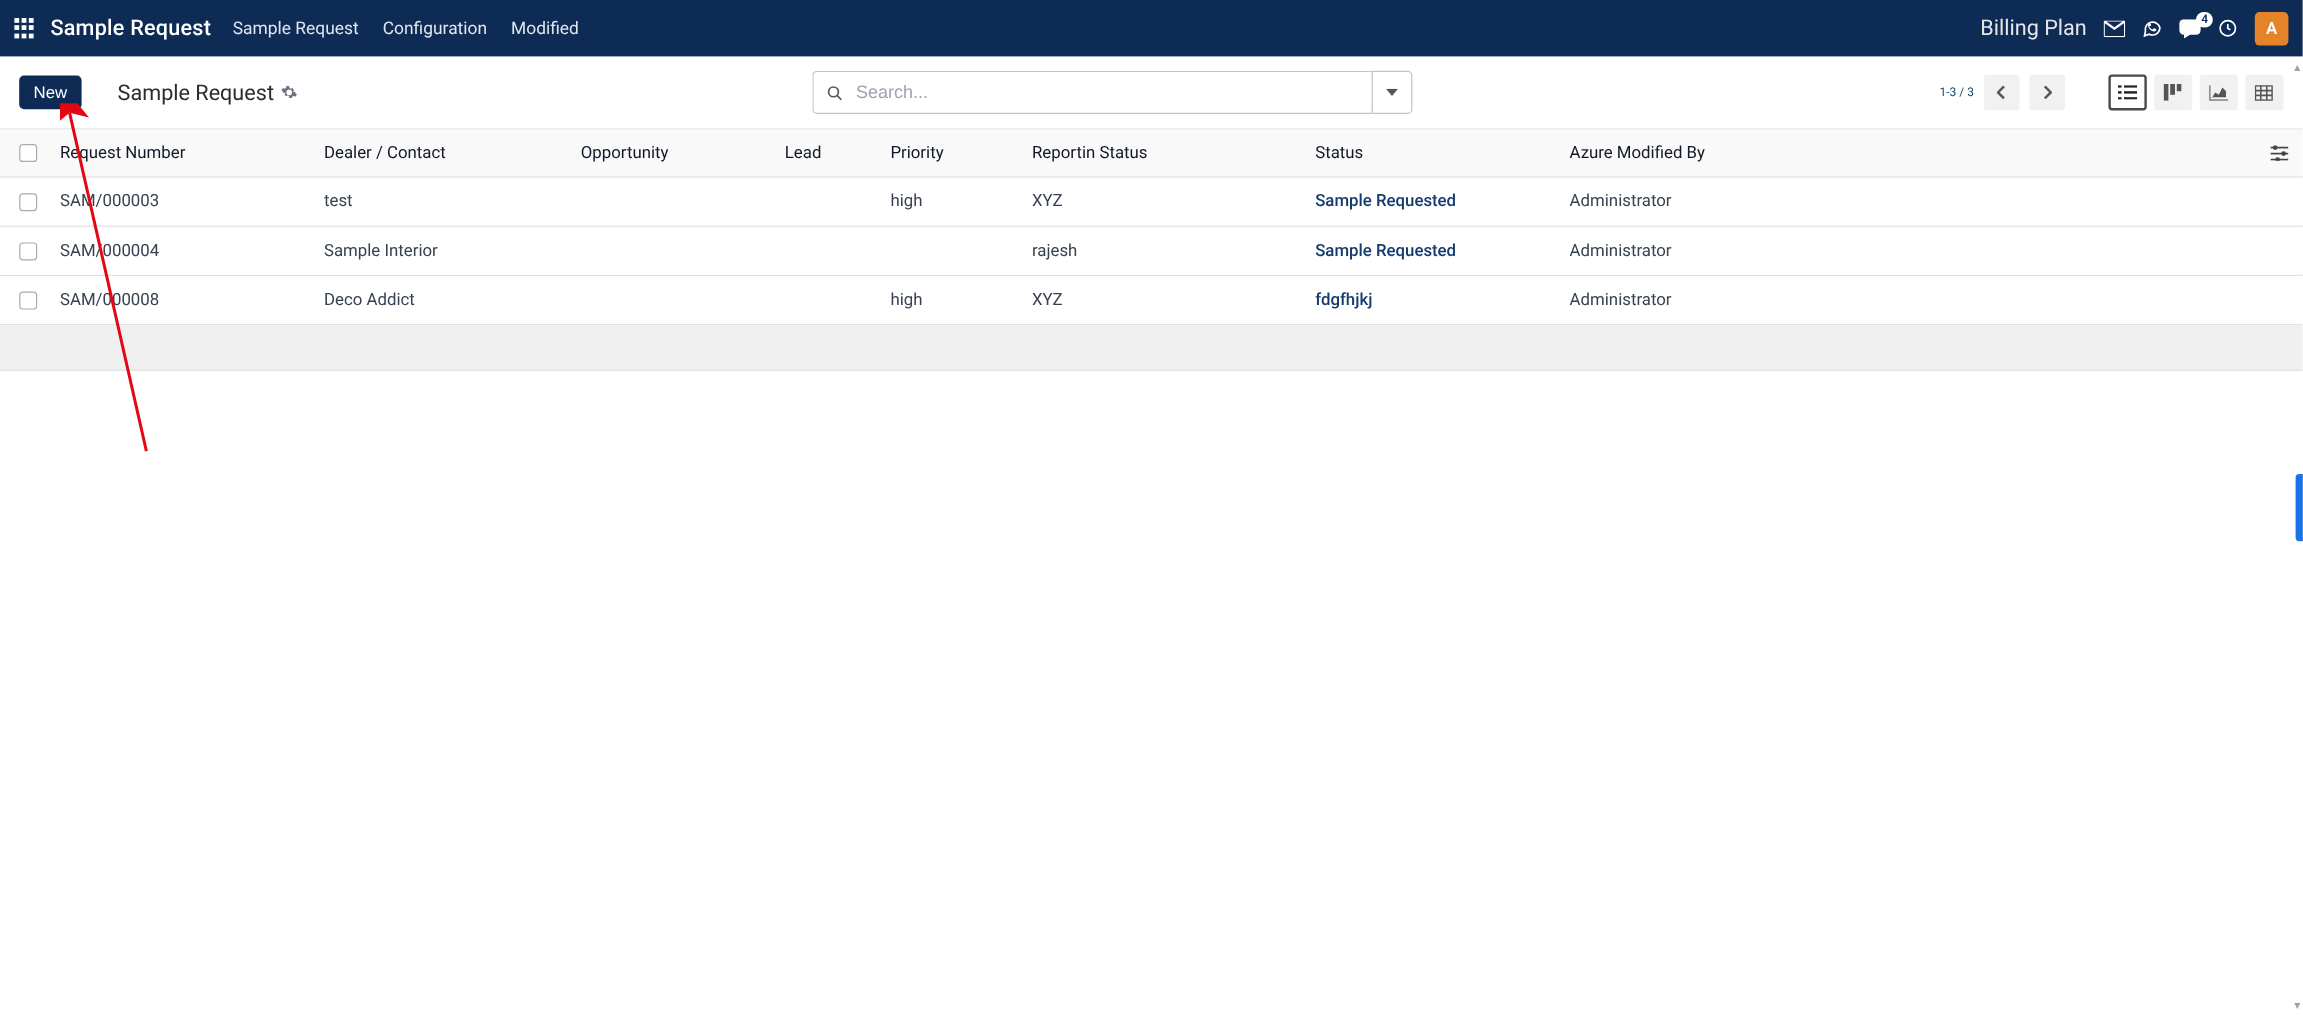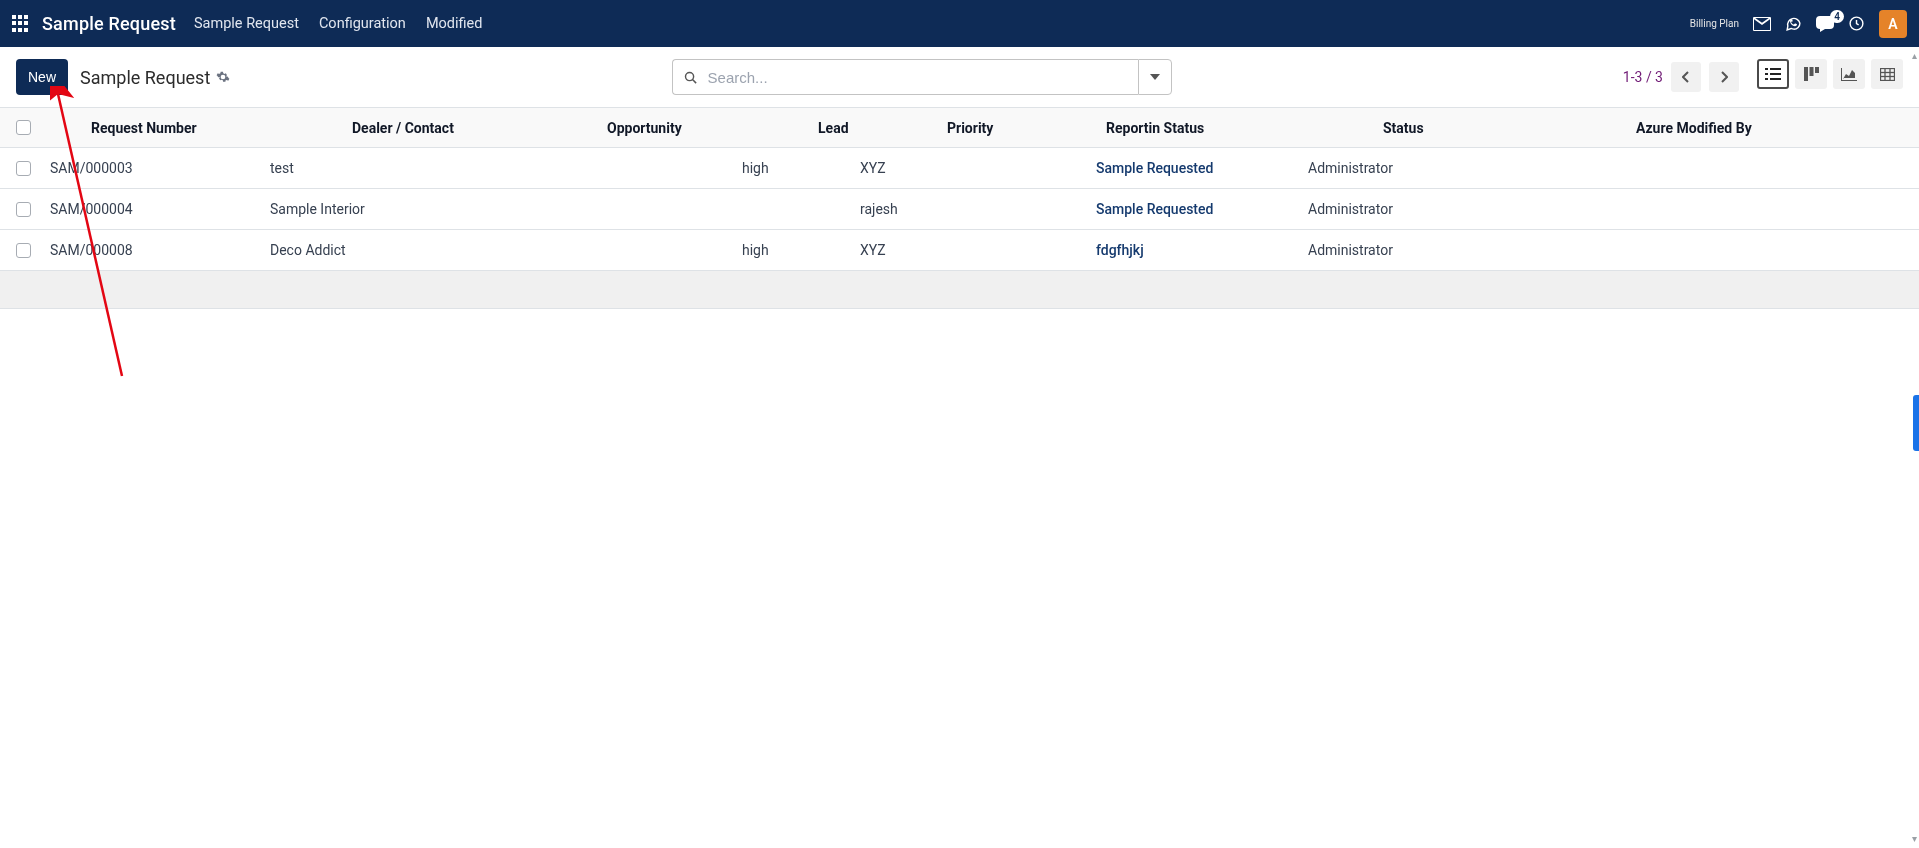--- a/index.html
+++ b/index.html
@@ -53,39 +53,39 @@
     white-space: nowrap;
   }
   .nav-links { display: flex; gap: 20px; }
   .nav-link {
     color: #e1e6ef;
     font-size: 14.5px;
     cursor: pointer;
   }
   .nav-spacer { flex: 1; }
   .nav-right { display: flex; align-items: center; gap: 14px; }
-  .billing-text { color: #e6e6e6; font-size: 10px; cursor: pointer; }
+  .billing-text { color: #e6e6e6; font-size: 18px; cursor: pointer; }
   .icon-btn { display: inline-flex; align-items: center; position: relative; cursor: pointer; color: #fff; }
   .badge {
     position: absolute; top: -6px; right: -10px;
     background: #fff; color: var(--navy);
     border-radius: 8px; font-size: 10px; padding: 0 4px; line-height: 13px;
     font-weight: 600;
   }
   .avatar {
     width: 28px; height: 28px; background: var(--orange); color: #fff;
     display: inline-flex; align-items: center; justify-content: center;
     border-radius: 4px; font-weight: 600; font-size: 14px; cursor: pointer;
   }
 
   
   .controlbar {
-    display: flex; padding: 12px 16px;
+    display: flex; align-items: center; padding: 12px 16px;
     border-bottom: 1px solid var(--border);
-    gap: 10px;
+    gap: 28px;
   }
   .btn-new {
     background: var(--navy); color: #fff; border: none; padding: 6px 12px;
     border-radius: 4px; font-size: 14px; cursor: pointer;
   }
   .breadcrumb {
     font-size: 18px; color: #2c2c2c; margin-left: 2px;
     display: inline-flex; align-items: center; gap: 6px;
   }
   .gear { color: #6b7280; cursor: pointer; }
@@ -104,21 +104,21 @@
     border: none; outline: none; flex: 1; font-size: 15px;
     background: transparent;
   }
   .search-box input::placeholder { color: #9ca3af; }
   .search-caret {
     width: 34px; border: 1px solid var(--btn-border);
     border-radius: 0 4px 4px 0; display: flex; align-items: center; justify-content: center;
     background: #fff; cursor: pointer;
   }
   .pager-group { display: flex; align-items: center; gap: 8px; margin-left: 10px; }
-  .pager-text { color: #701a75; font-size: 14px; }
+  .pager-text { color: #0c4a6e; font-size: 10px; }
   .icon-square {
     width: 30px; height: 30px; border: 1px solid transparent;
     background: #f1f1f1; display: inline-flex; align-items: center; justify-content: center;
     border-radius: 3px; color: #555; cursor: pointer;
   }
   .view-switch { display: flex; gap: 6px; margin-left: 8px; }
   .view-btn {
     width: 32px; height: 30px; background: #f1f1f1;
     display: inline-flex; align-items: center; justify-content: center;
     border-radius: 3px; color: #555; cursor: pointer; border: 1px solid transparent;
@@ -130,24 +130,23 @@
   
   .table-wrap { width: 100%; }
   .theader, .trow {
     display: grid;
     grid-template-columns: 46px 220px 214px 170px 88px 118px 236px 212px 220px 1fr 40px;
     align-items: center;
     border-bottom: 1px solid var(--border);
   }
   .theader {
     background: var(--bg-light);
-    font-weight: 700;
+    font-weight: 400;
     color: #1f2937;
     height: 40px;
-    gap: 41px;
   }
   .trow { height: 41px; }
   .cell { padding: 0 4px; overflow: hidden; text-overflow: ellipsis; white-space: nowrap; color: var(--gray-text); }
   .cell.header { color: #111827; }
   .cell.status { color: var(--status-link); font-weight: 500; cursor: pointer; }
   .chk-cell { display: flex; align-items: center; justify-content: center; }
   .chk {
     width: 15px; height: 15px; border: 1.5px solid #a7acb3; border-radius: 3px; background: #fff; cursor: pointer;
   }
   .filter-cell { display: flex; align-items: center; justify-content: center; color: #444; cursor: pointer; }

